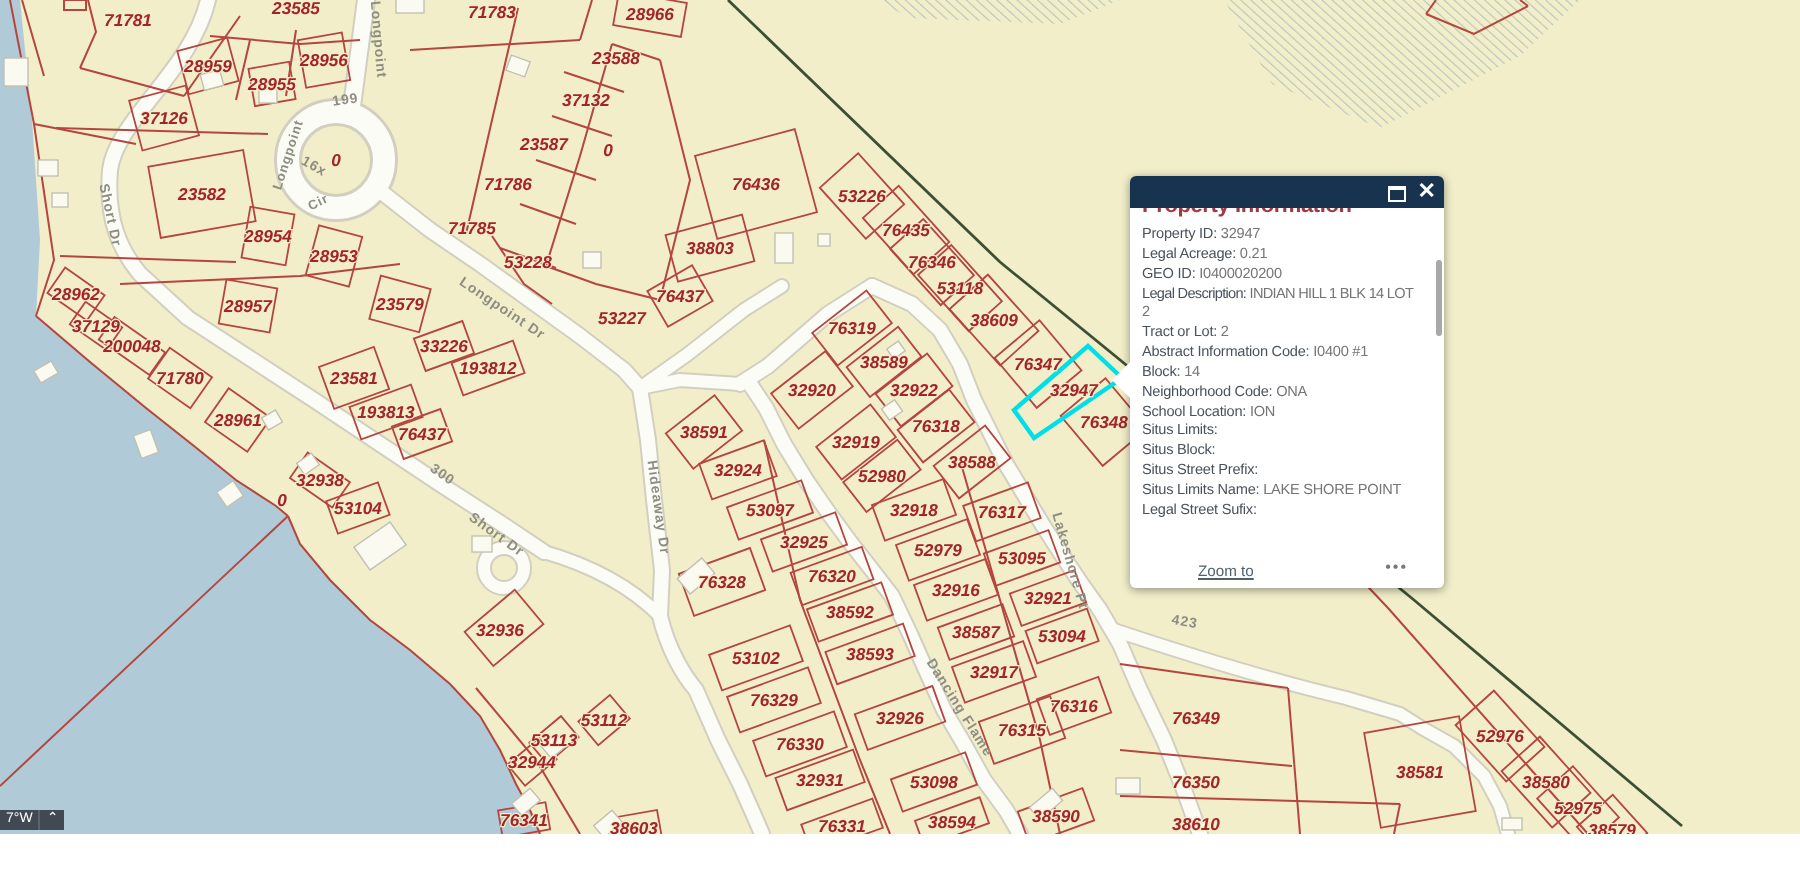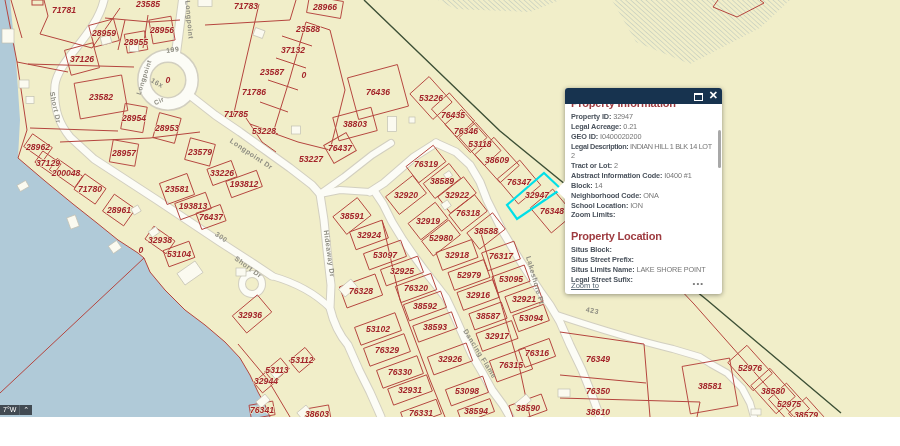--- a/index.html
+++ b/index.html
@@ -6,23 +6,23 @@
 #map{position:absolute;left:0;top:0;width:900px;height:417px;}
 #popup{position:absolute;left:565px;top:88px;width:157px;height:206px;background:#fff;
 border-radius:3px;box-shadow:0 1px 5px rgba(0,0,0,.4);}
 #phead{position:absolute;left:0;top:0;width:157px;height:16px;background:#17334f;border-radius:3px 3px 0 0;z-index:3;}
 #pmax{position:absolute;right:19px;top:5px;width:7px;height:5px;border:1.5px solid #fff;border-top-width:2px;}
 #pclose{position:absolute;right:4px;top:1px;color:#fff;font-size:11px;font-weight:bold;}
 #pbody{position:absolute;left:0;top:16px;width:151px;height:182px;overflow:hidden;z-index:1;}
 #pcontent{position:absolute;left:6px;top:-7px;width:147px;}
 .t1{font-size:11px;font-weight:bold;color:#9e3b40;margin:0 0 3px 0;letter-spacing:-0.2px;}
 .row{font-size:7.3px;line-height:9.85px;color:#757575;white-space:nowrap;letter-spacing:-0.12px;}
-.row b{color:#4a525c;font-weight:bold;}
+.row b{color:#4a525c;font-weight:normal;}
 #pfoot{position:absolute;left:6px;bottom:4px;font-size:7.6px;color:#50606e;}
-#pfoot a{color:#50606e;text-decoration:underline;}
+#pfoot a{color:#50606e;text-decoration:underline;margin-left:28px;}
 #pdots{position:absolute;right:18px;bottom:6px;color:#777;font-size:8px;letter-spacing:1px;}
 #pscroll{position:absolute;right:1px;top:42px;width:3.5px;height:38px;background:#a8a8a8;border-radius:2px;}
 #parrow{position:absolute;left:-9px;top:93px;width:0;height:0;border-top:9px solid transparent;
 border-bottom:9px solid transparent;border-right:9px solid #fff;}
 #coord{position:absolute;left:0;top:405px;height:10px;background:#414a52;color:#fff;
 font-size:7px;line-height:10px;}
 #coord .c1{display:inline-block;padding:0 3px;border-right:1px solid #5a646c;}
 #coord .c2{display:inline-block;padding:0 3px;}
 </style></head>
 <body>
@@ -333,22 +333,21 @@
   <div class="row"><b>Property ID:</b> 32947</div>
   <div class="row"><b>Legal Acreage:</b> 0.21</div>
   <div class="row"><b>GEO ID:</b> I0400020200</div>
   <div class="row" style="letter-spacing:-0.35px"><b>Legal Description:</b> INDIAN HILL 1 BLK 14 LOT</div>
   <div class="row">2</div>
   <div class="row"><b>Tract or Lot:</b> 2</div>
   <div class="row"><b>Abstract Information Code:</b> I0400 #1</div>
   <div class="row"><b>Block:</b> 14</div>
   <div class="row"><b>Neighborhood Code:</b> ONA</div>
   <div class="row"><b>School Location:</b> ION</div>
-  <div class="row"><b>Zoom Limits:</b></div>
-  <div class="t1" style="margin-top:10px">Property Location</div>
+  <div class="row"><b>Situs Limits:</b></div>
   <div class="row"><b>Situs Block:</b></div>
   <div class="row"><b>Situs Street Prefix:</b></div>
   <div class="row"><b>Situs Limits Name:</b> LAKE SHORE POINT</div>
   <div class="row"><b>Legal Street Sufix:</b></div>
  </div>
     </div>
  <div id="pfoot"><a>Zoom to</a></div>
  <div id="pdots">•••</div>
  <div id="pscroll"></div>
 </div>

